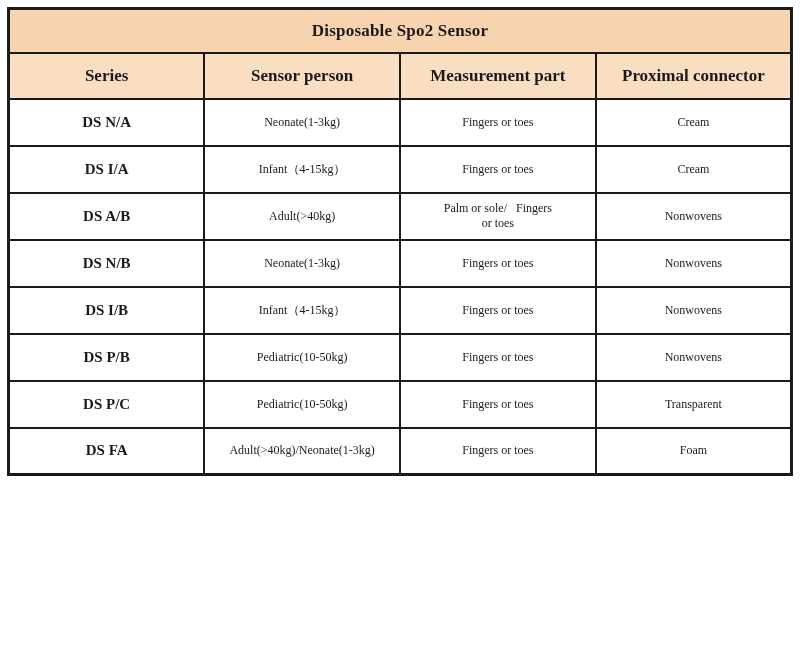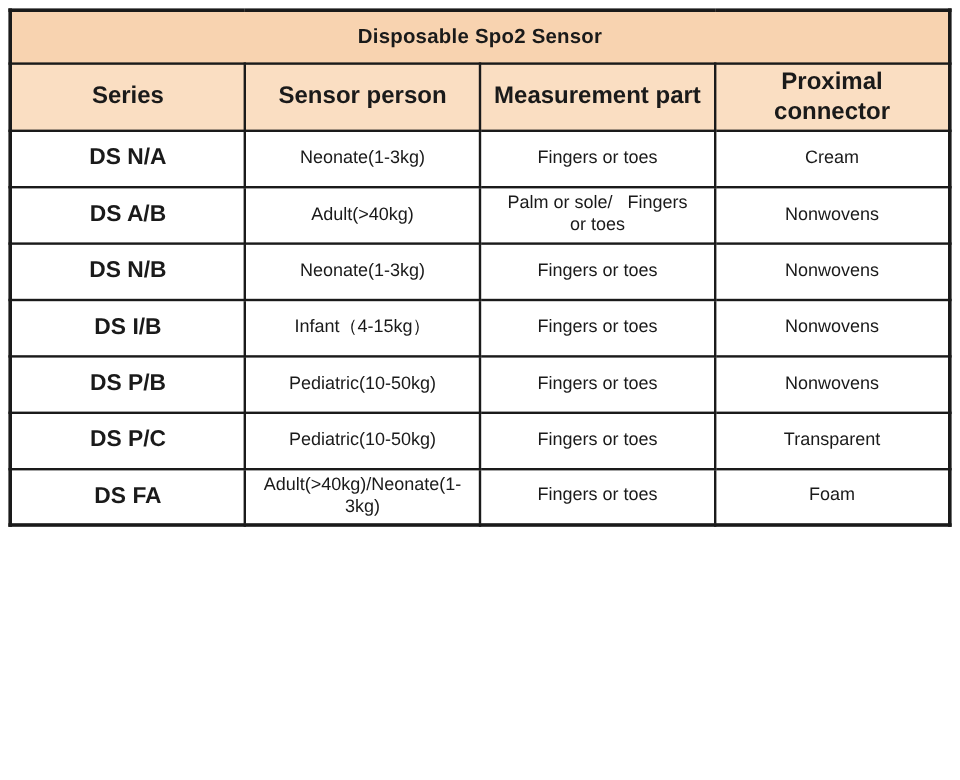--- a/index.html
+++ b/index.html
@@ -9,20 +9,21 @@
     width: 800px;
     height: 650px;
     background: #ffffff;
     font-family: "Liberation Sans", "DejaVu Sans", sans-serif;
     color: var(--text, #1a1a1a);
   }
   .page {
     width: 800px;
     height: 506px;
     padding: 7px 7px 0 7px;
+    font-family: Liberation Serif, serif;
   }
   table.sensor-table {
     border-collapse: collapse;
     width: 786px;
     table-layout: fixed;
     border: 3px solid var(--border, #1a1a1a);
   }
   .sensor-table th, .sensor-table td {
     border: 2px solid var(--border, #1a1a1a);
     text-align: center;
@@ -35,32 +36,32 @@
     background: var(--title-bg, #f8d3b0);
     height: 44px;
     font-size: 17px;
     font-weight: bold;
     letter-spacing: 0.2px;
     border-bottom-width: 3px;
   }
   .head-cell {
     background: var(--header-bg, #fadec2);
     height: 46px;
-    font-size: 20px;
+    font-size: 17px;
     font-weight: bold;
     border-bottom-width: 3px;
   }
   .cell {
     height: 47px;
-    font-size: 15px;
+    font-size: 12px;
     background: #ffffff;
   }
   .series-cell {
     font-weight: bold;
-    font-size: 19px;
+    font-size: 15px;
   }
   .col-0 { width: 101px; }
   .col-1 { width: 269px; }
   .col-2 { width: 209px; margin-top: 27px; }
   .col-3 { width: 207px; margin-left: 19px; }
 </style>
 </head>
 <body>
 
 <div class="page">
@@ -73,20 +74,26 @@
           <th class="head-cell col-0">Series</th>
           <th class="head-cell col-1">Sensor person</th>
           <th class="head-cell col-2">Measurement part</th>
           <th class="head-cell col-3">Proximal connector</th>
         </tr>
     </thead>
     <tbody id="table-body">
         <tr>
           <td class="cell col-0 series-cell">DS N/A</td>
           <td class="cell col-1">Neonate(1-3kg)</td>
+          <td class="cell col-2">Fingers or toes</td>
+          <td class="cell col-3">Cream</td>
+        </tr>
+        <tr>
+          <td class="cell col-0 series-cell">DS I/A</td>
+          <td class="cell col-1">Infant（4-15kg）</td>
           <td class="cell col-2">Fingers or toes</td>
           <td class="cell col-3">Cream</td>
         </tr>
         <tr>
           <td class="cell col-0 series-cell">DS A/B</td>
           <td class="cell col-1">Adult(&gt;40kg)</td>
           <td class="cell col-2">Palm or sole/&nbsp;&nbsp;&nbsp;Fingers
 or toes</td>
           <td class="cell col-3">Nonwovens</td>
         </tr>

